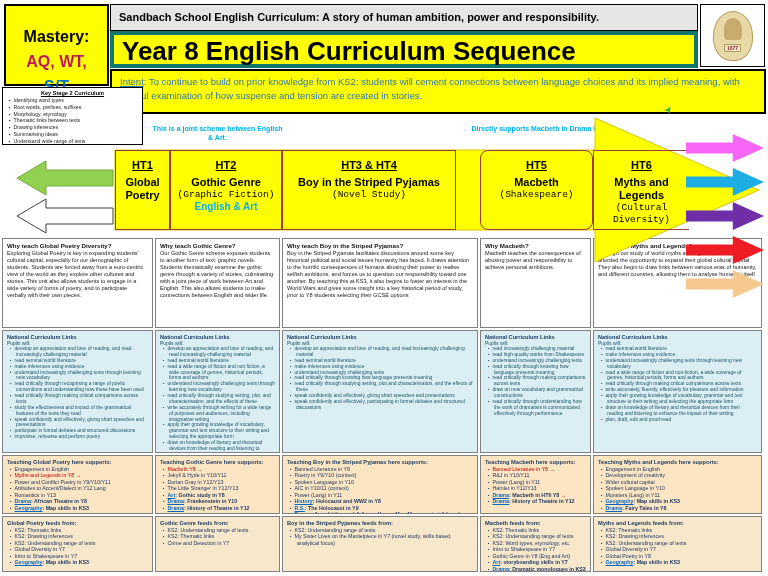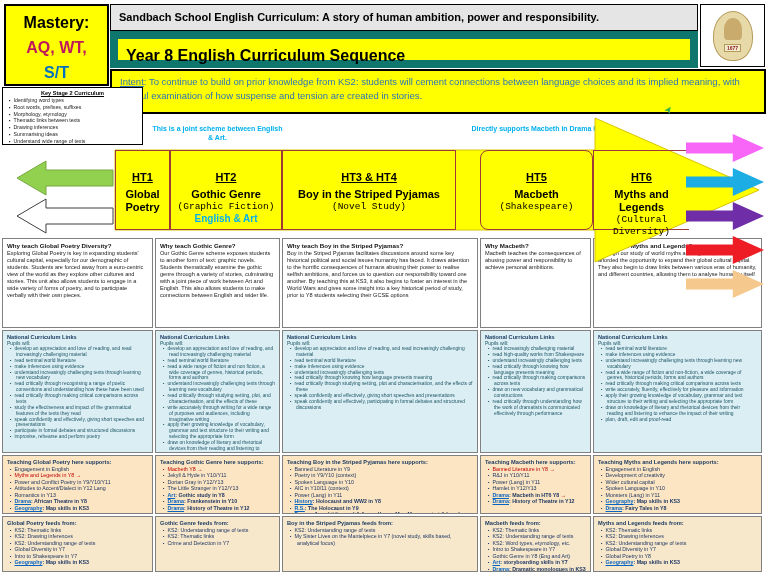--- a/index.html
+++ b/index.html
@@ -2,27 +2,27 @@
 <html><head>
 <meta charset="utf-8">
 <style>
   * { box-sizing: border-box; margin: 0; padding: 0; }
   html,body { width:768px; height:576px; }
   body { font-family: "Liberation Sans", sans-serif; background:#fff; position:relative; overflow:hidden; }
   .abs { position:absolute; }
 
   
   .mastery-box { left:4px; top:4px; width:105px; height:82px; background:#ffff00; border:2px solid #000;
-    text-align:center; font-weight:bold; font-size:16px; padding-top:5px; line-height:1.55; }
+    text-align:center; font-weight:bold; font-size:16px; padding-top:19px; line-height:1.55; }
   .mastery-red { color:#be185d; }
   .mastery-blue { color:#0070c0; }
   .school-line { left:110px; top:4px; width:588px; height:27px; background:#e5e5e5; border:1px solid #000;
     font-weight:bold; font-size:11px; line-height:25px; padding-left:8px; }
-  .title-banner { left:110px; top:31px; width:588px; height:37px; background:#ffff00; border:8px solid #0f766e;
-    font-weight:bold; font-size:16px; line-height:33px; padding-left:8px; }
+  .title-banner { left:110px; top:31px; width:588px; height:37px; background:#ffff00; border:4px solid #0f766e;
+    font-weight:bold; font-size:26px; line-height:33px; padding-left:8px; }
   .intent-box { left:110px; top:69px; width:656px; height:45px; background:#ffff00; border:2px solid #000;
     font-size:9.5px; color:#2e75b6; padding:4px 8px; line-height:1.5; }
   .intent-box u { font-weight:normal; }
   .logo-box { left:700px; top:4px; width:65px; height:63px; background:#fff; border:1px solid #000;
     display:flex; align-items:center; justify-content:center; }
   .crest { width:40px; height:50px; background:#e8d9a8; border:1px solid #b59a5a; border-radius:50% 50% 45% 45%;
     position:relative; display:flex; align-items:flex-end; justify-content:center; }
   .crest::before { content:""; position:absolute; top:6px; left:10px; width:18px; height:22px;
     background:#c9ab6e; border-radius:50% 50% 20% 20%; }
   .crest-year { position:relative; font-size:5px; color:#8b1a1a; font-weight:bold; background:#f4ead0;
@@ -34,21 +34,21 @@
   .ks2-box ul { list-style:none; margin-top:1px; }
   .ks2-box li { font-size:5.2px; line-height:1.28; padding-left:10px; text-indent:-7px; color:#222; }
   .ks2-box li::before { content:"▪"; margin-right:3px; font-size:4.5px; }
 
   
   .note { font-size:7px; font-weight:bold; color:#00b0f0; text-align:center; line-height:1.3; }
   .note-joint { left:150px; top:124px; width:135px; }
   .note-supports { left:465px; top:124px; width:150px; }
 
   
-  .ht-box { top:150px; height:80px; border:1px solid #9e3a38; text-align:center; padding-top:20px; z-index:2; }
+  .ht-box { top:150px; height:80px; border:1px solid #9e3a38; text-align:center; padding-top:8px; z-index:2; }
   .ht-label { font-size:11px; font-weight:bold; text-decoration:underline; margin-bottom:5px; }
   .ht-title { font-size:11px; font-weight:bold; line-height:1.2; }
   .ht-sub { font-size:9.5px; line-height:1.2;font-family:Liberation Mono, monospace; }
   .ht-extra { font-size:10px; font-weight:bold; color:#00b0f0; }
 
   
   .grid { left:2px; top:238px; width:766px; height:336px; display:grid; grid-auto-flow:column;
     grid-template-columns:151px 125px 196px 111px 169px; grid-template-rows:90px 123px 59px 56px; gap:2px; }
   .cell { border:1px solid #808080; padding:3px 4px; overflow:hidden; }
   .cell.why { background:#fff; }

